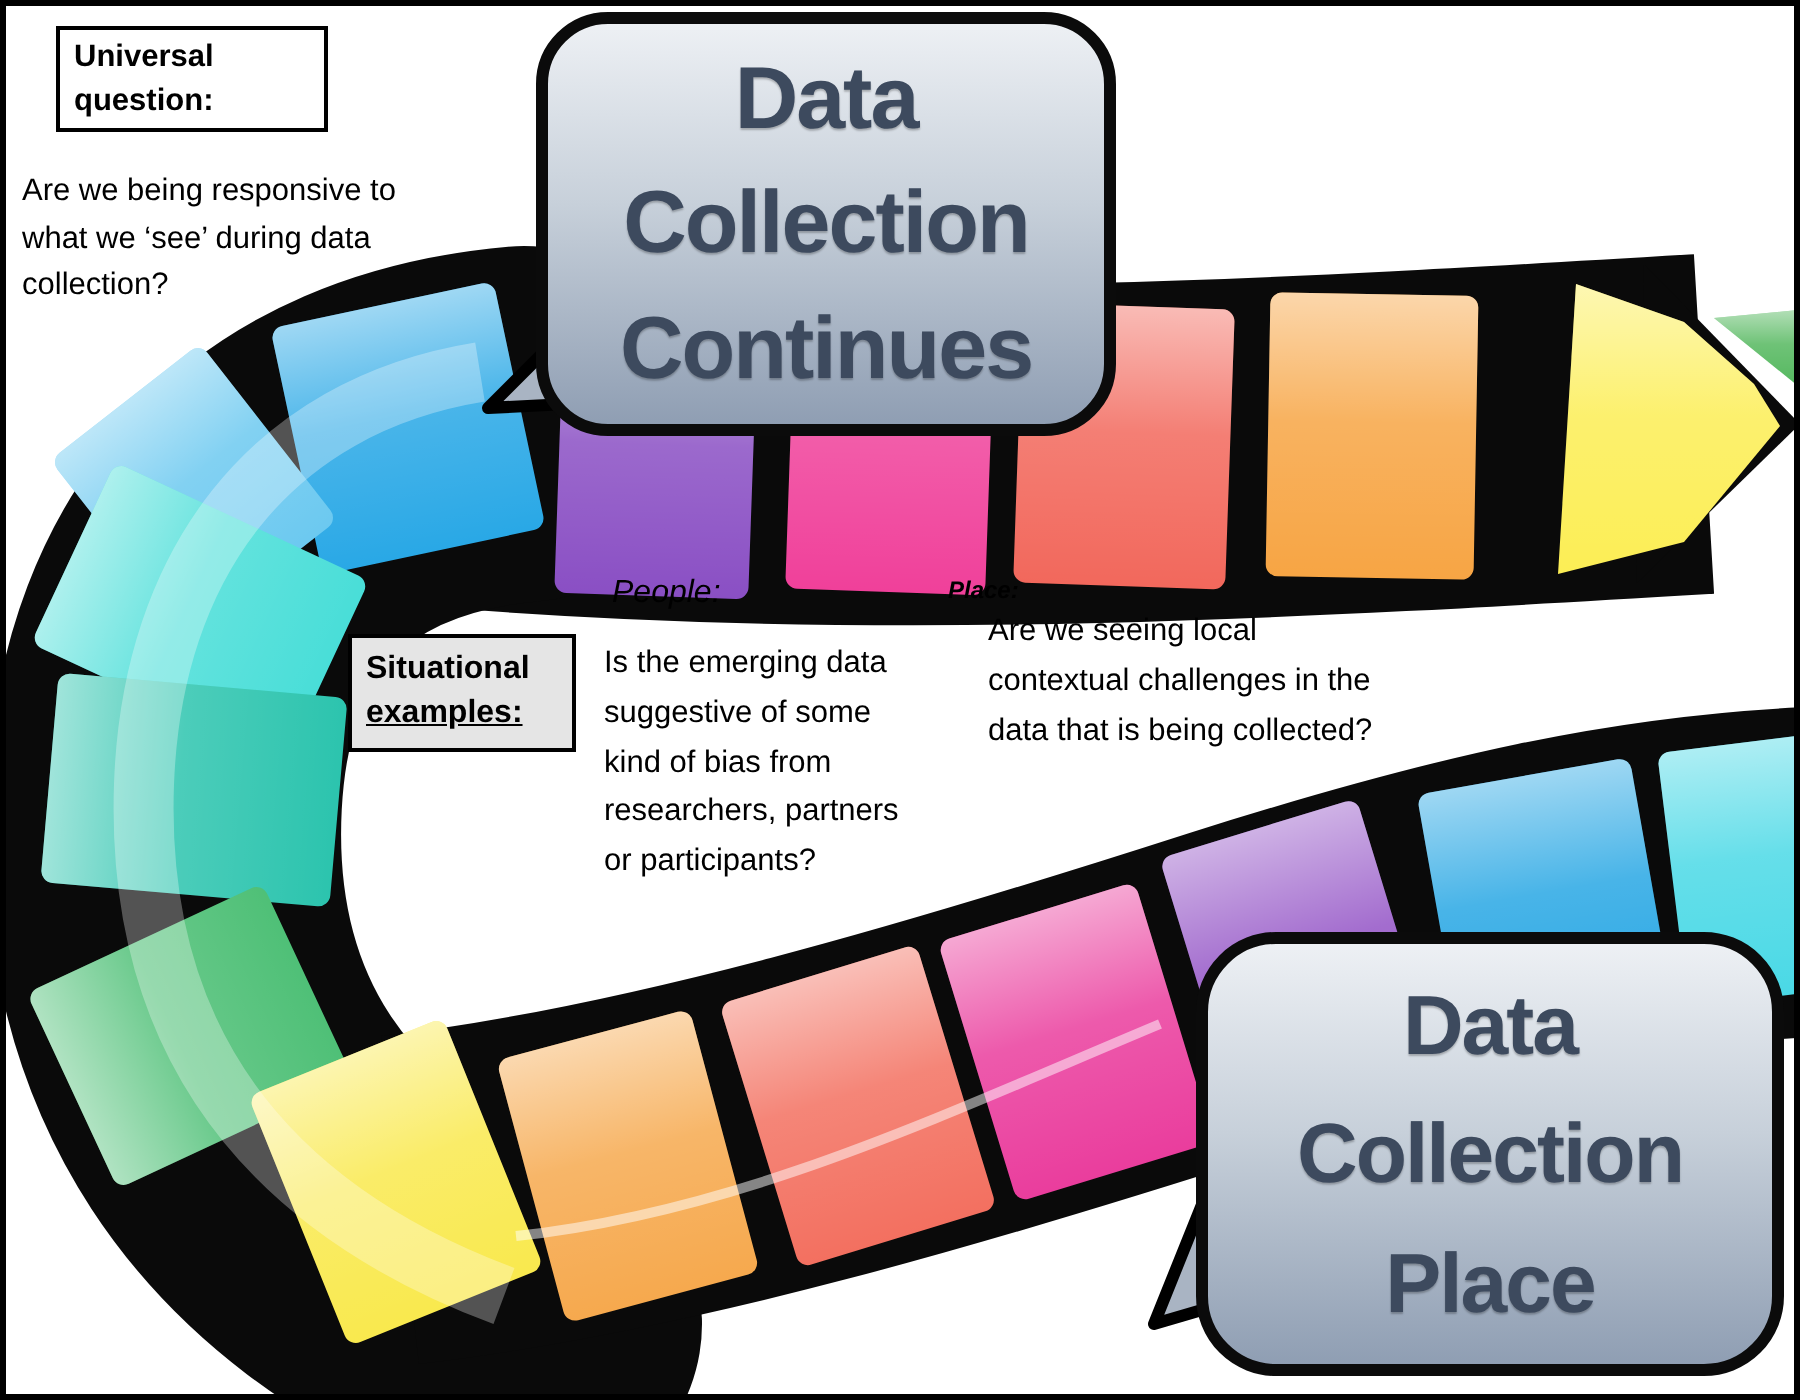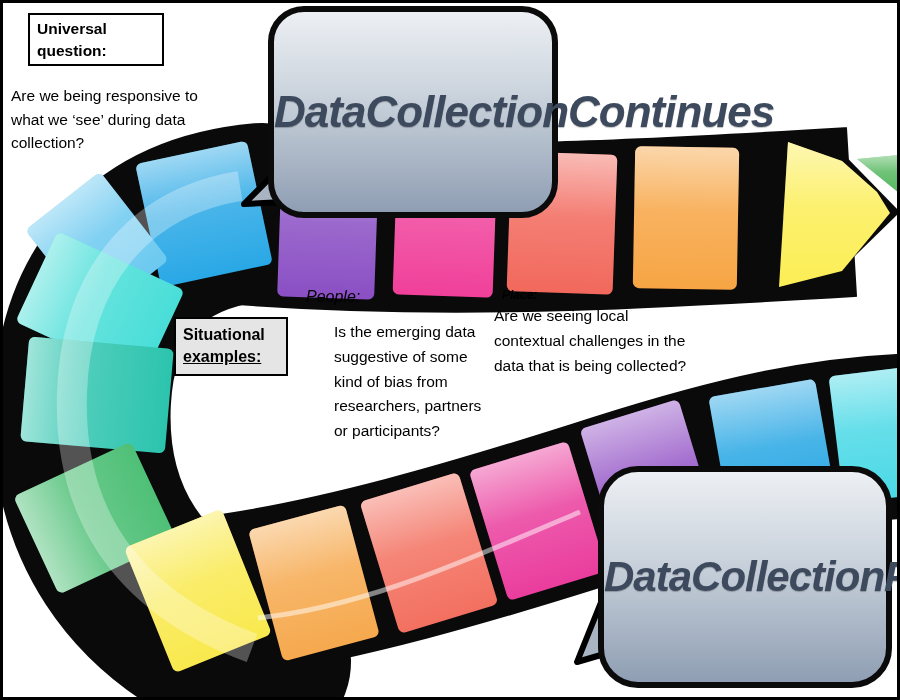--- a/index.html
+++ b/index.html
@@ -16,32 +16,31 @@
     left:28px;top:13px;width:118px;border:2px solid #000;background:#fff;
     padding:3px 7px;font-size:15.5px;font-weight:bold;line-height:1.4;
   }
   .uq-body{left:11px;top:84px;width:212px;font-size:15.5px;line-height:1.52;}
   .sit-box{
     left:174px;top:317px;width:96px;border:2px solid #000;background:#e5e5e5;
     padding:5px 7px;font-size:16px;font-weight:bold;line-height:1.4;
   }
   .sit-box .u{text-decoration:underline;}
   .people-label{left:306px;top:288px;font-size:16px;font-weight:normal;font-style:italic;}
-  .people-body{left:302px;top:320px;width:148px;font-size:15.5px;line-height:1.6;margin-left:32px;}
-  .place-label{left:502px;top:288px;font-size:12px;font-weight:bold;font-style:italic;}
+  .people-body{left:302px;top:320px;width:148px;font-size:15.5px;line-height:1.6;}
+  .place-label{left:474px;top:288px;font-size:12px;font-weight:bold;font-style:italic;}
   .place-body{left:494px;top:304px;width:200px;font-size:15.5px;line-height:1.6;}
 
   
   .bubble{
     position:absolute;z-index:20;border:6px solid #0b0b0b;
     background:linear-gradient(180deg,#edf0f4 0%,#c7d0da 45%,#8f9eb3 100%);
-    display:flex;flex-direction:row;justify-content:space-evenly;align-items:center;
+    display:flex;flex-direction:column;justify-content:space-evenly;
     color:#3d4a5e;font-weight:bold;text-align:center;letter-spacing:-1px;
     text-shadow:0 1px 1px rgba(0,0,0,0.25);
-    font-style:italic;
   }
   .bubble .ln{display:block;width:100%;}
   .bubble-continues{left:268px;top:6px;width:278px;height:200px;border-radius:36px;font-size:44px;}
   .bubble-ends{left:598px;top:466px;width:282px;height:210px;border-radius:40px;font-size:42px;}
 </style>
 </head>
 <body>
 
 <div class="canvas">
 

